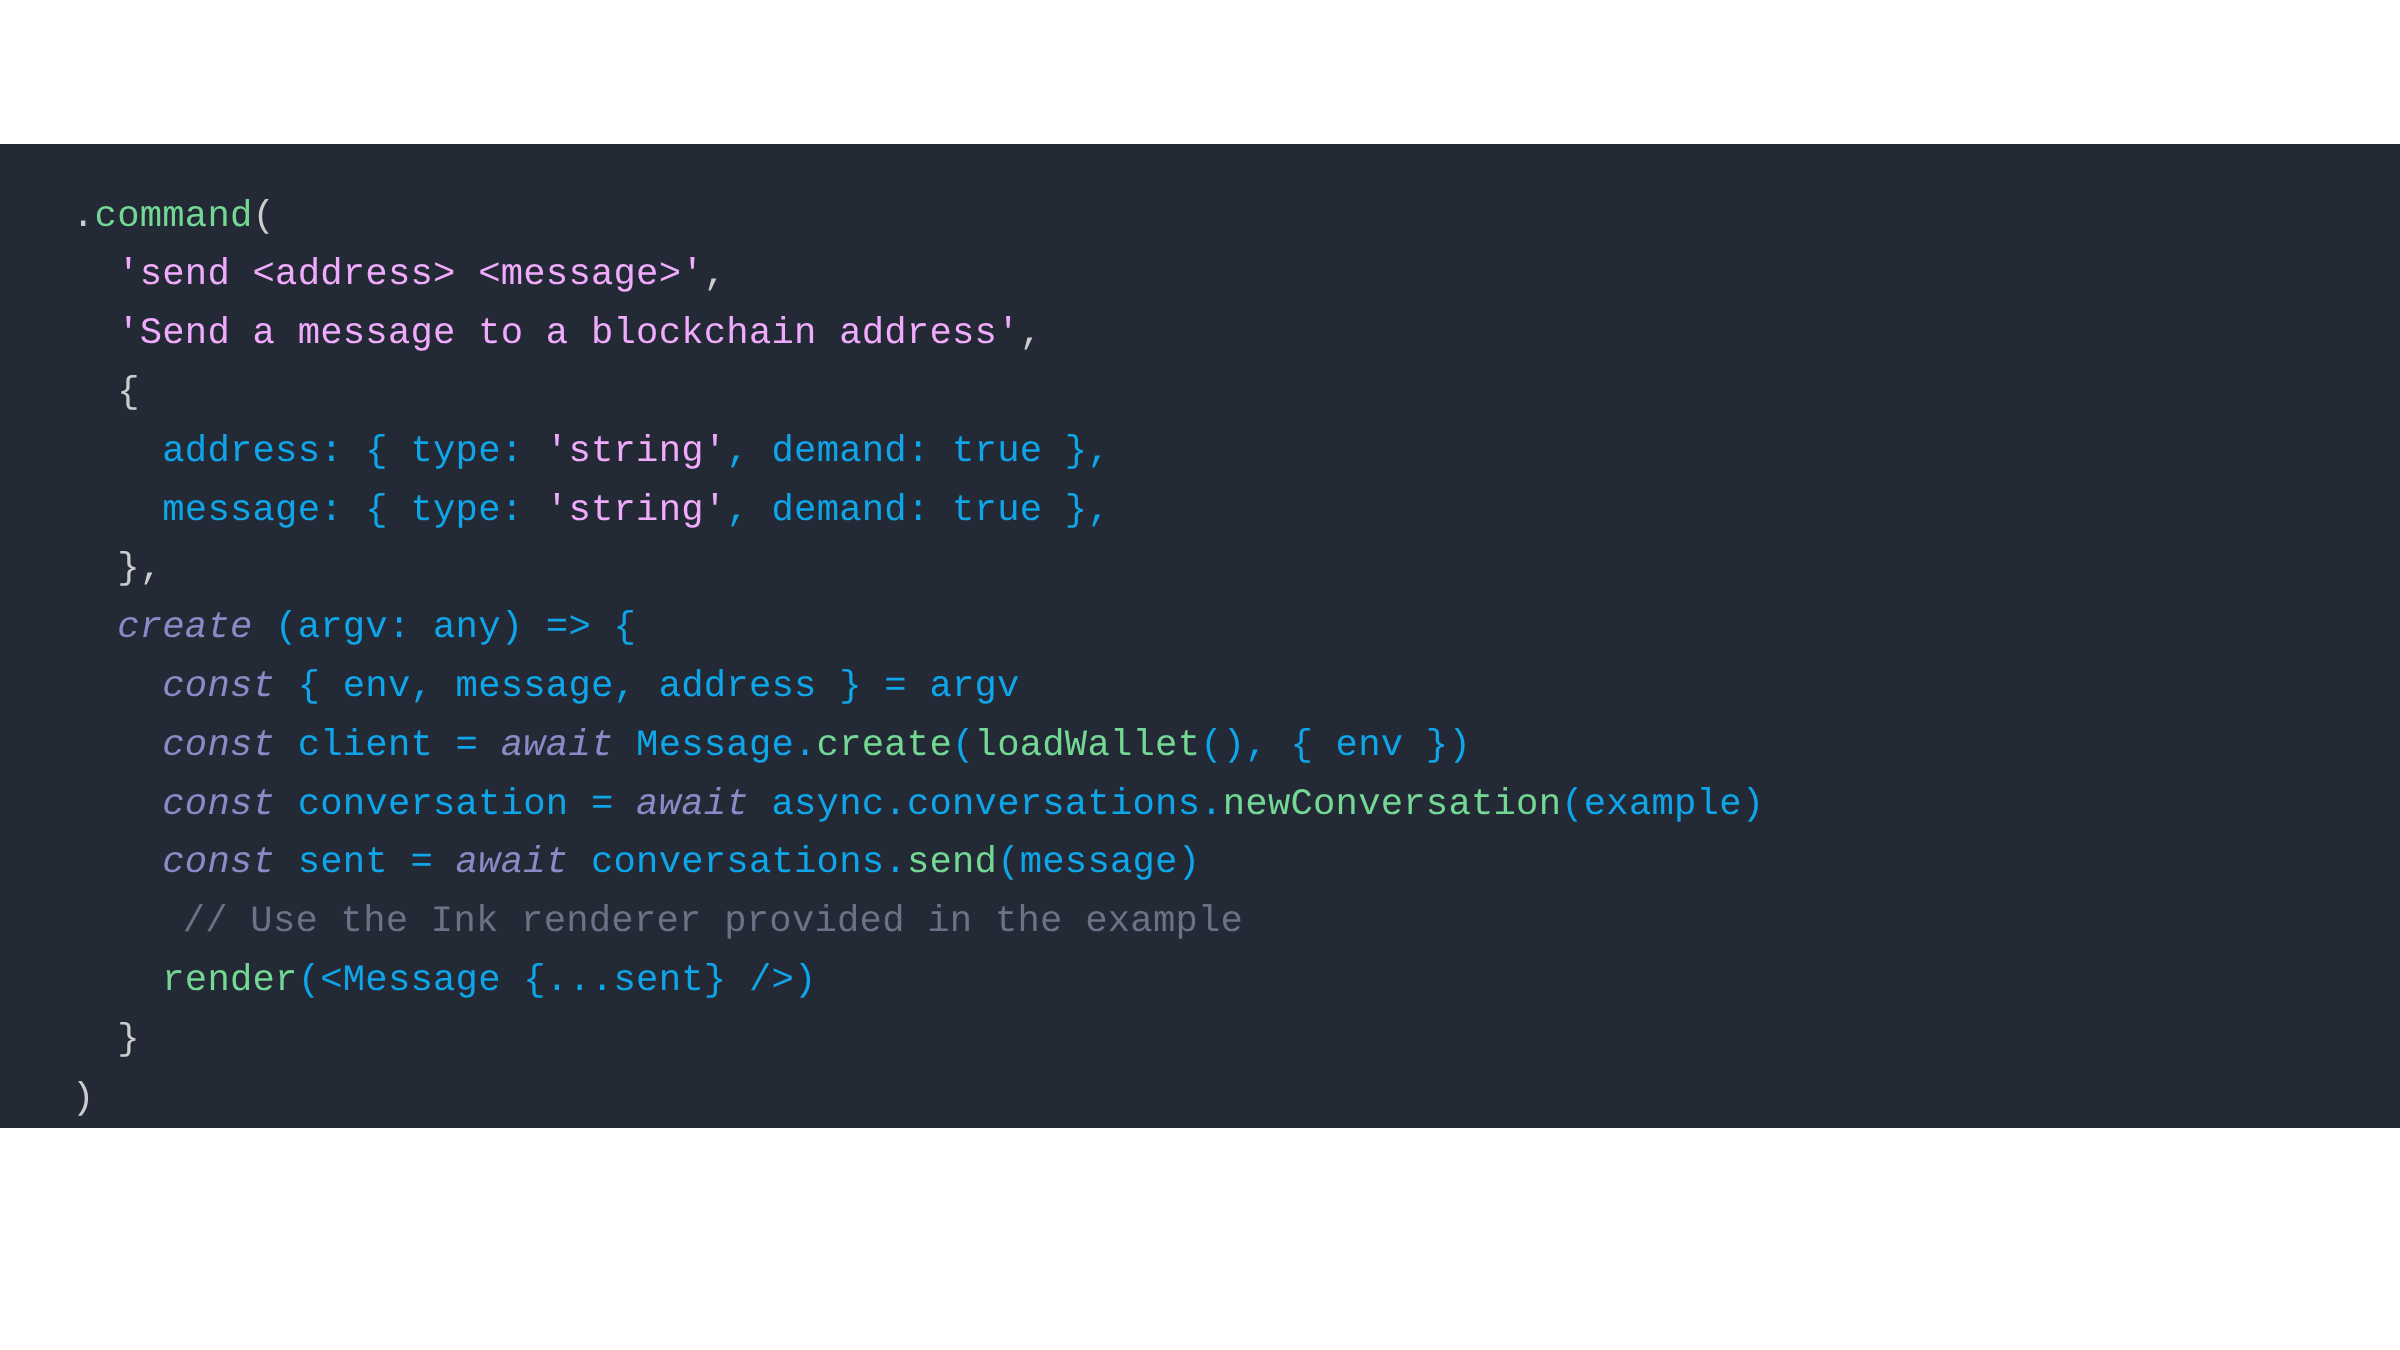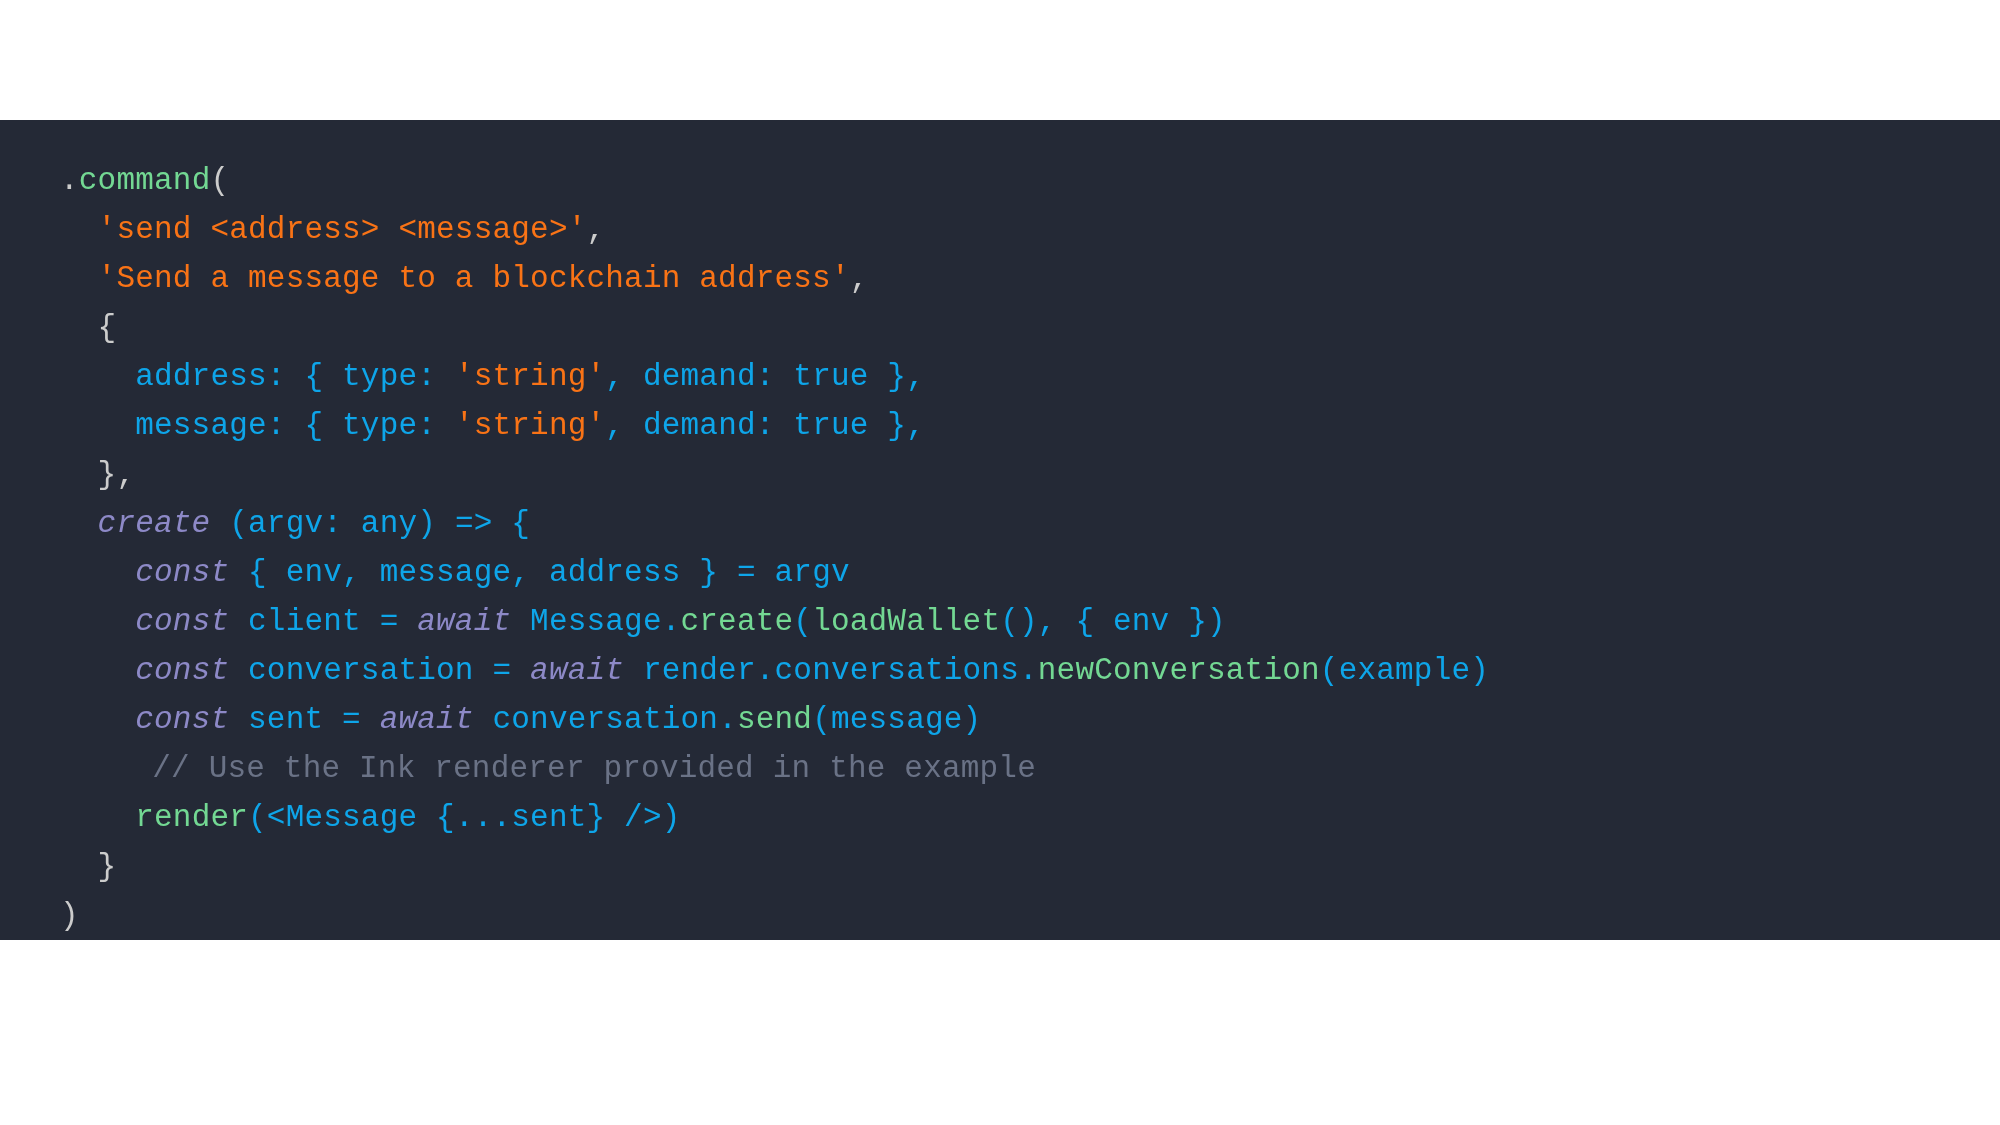--- a/index.html
+++ b/index.html
@@ -27,37 +27,37 @@
     font-size: 31px;
     line-height: 49px;
     color: #cccccc;
     white-space: pre;
     font-family: inherit;
     letter-spacing: 0.2px;
   }
   .tok-default { color: #0ea5e9; }
   .tok-punct   { color: #cccccc; }
   .tok-method  { color: #73d893; margin-top: 48px; }   
-  .tok-string  { color: #f97316; }   
+  .tok-string  { color: #f0abfc; }   
   .tok-keyword { color: #8d89c7; font-style: italic; } 
   .tok-comment { color: #6a7286; margin-left: 17px; }
 </style>
 </head>
 <body>
 
 <div class="stage">
   <pre class="code" id="code-pre"><span class="tok-punct">.</span><span class="tok-method">command</span><span class="tok-punct">(</span>
 <span class="tok-punct">  </span><span class="tok-string">'send &lt;address&gt; &lt;message&gt;'</span><span class="tok-punct">,</span>
 <span class="tok-punct">  </span><span class="tok-string">'Send a message to a blockchain address'</span><span class="tok-punct">,</span>
 <span class="tok-punct">  {</span>
 <span class="tok-default">    address: { type: </span><span class="tok-string">'string'</span><span class="tok-default">, demand: true },</span>
 <span class="tok-default">    message: { type: </span><span class="tok-string">'string'</span><span class="tok-default">, demand: true },</span>
 <span class="tok-punct">  },</span>
 <span class="tok-punct">  </span><span class="tok-keyword">create</span><span class="tok-default"> (argv: any) =&gt; {</span>
 <span class="tok-punct">    </span><span class="tok-keyword">const</span><span class="tok-default"> { env, message, address } = argv</span>
 <span class="tok-punct">    </span><span class="tok-keyword">const</span><span class="tok-default"> client = </span><span class="tok-keyword">await</span><span class="tok-default"> Message.</span><span class="tok-method">create</span><span class="tok-default">(</span><span class="tok-method">loadWallet</span><span class="tok-default">(), { env })</span>
-<span class="tok-punct">    </span><span class="tok-keyword">const</span><span class="tok-default"> conversation = </span><span class="tok-keyword">await</span><span class="tok-default"> render.conversations.</span><span class="tok-method">newConversation</span><span class="tok-default">(example)</span>
-<span class="tok-punct">    </span><span class="tok-keyword">const</span><span class="tok-default"> sent = </span><span class="tok-keyword">await</span><span class="tok-default"> conversation.</span><span class="tok-method">send</span><span class="tok-default">(message)</span>
+<span class="tok-punct">    </span><span class="tok-keyword">const</span><span class="tok-default"> conversation = </span><span class="tok-keyword">await</span><span class="tok-default"> async.conversations.</span><span class="tok-method">newConversation</span><span class="tok-default">(example)</span>
+<span class="tok-punct">    </span><span class="tok-keyword">const</span><span class="tok-default"> sent = </span><span class="tok-keyword">await</span><span class="tok-default"> conversations.</span><span class="tok-method">send</span><span class="tok-default">(message)</span>
 <span class="tok-punct">    </span><span class="tok-comment">// Use the Ink renderer provided in the example</span>
 <span class="tok-default">    </span><span class="tok-method">render</span><span class="tok-default">(&lt;Message {...sent} /&gt;)</span>
 <span class="tok-punct">  }</span>
 <span class="tok-punct">)</span></pre>
 </div>
 
 </body></html>

